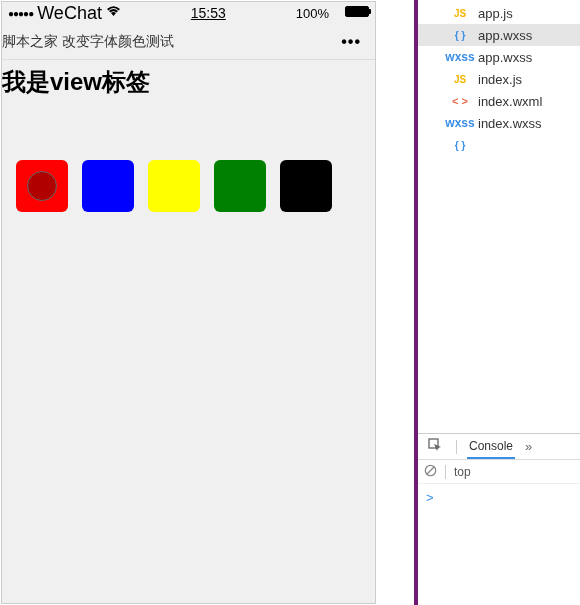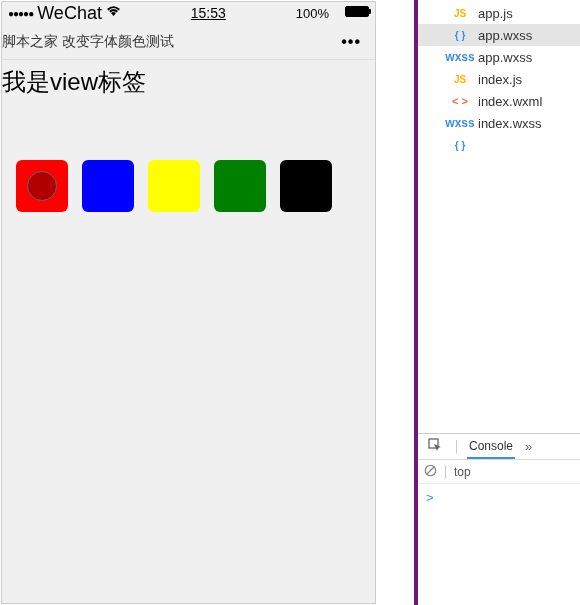--- a/index.html
+++ b/index.html
@@ -98,21 +98,21 @@
       font-size: 16px;
       letter-spacing: 1px;
       font-weight: bold;
     }
     .content {
       background: #f0f0f0;
       height: calc(100% - 58px);
     }
     .view-label {
       font-size: 24px;
-      font-weight: normal;
+      font-weight: bold;
       color: #000;
       padding: 6px 16px 4px 0;
     }
     .color-row {
       display: flex;
       gap: 14px;
       padding: 58px 0 0 14px;
     }
     .color-box {
       width: 52px;

